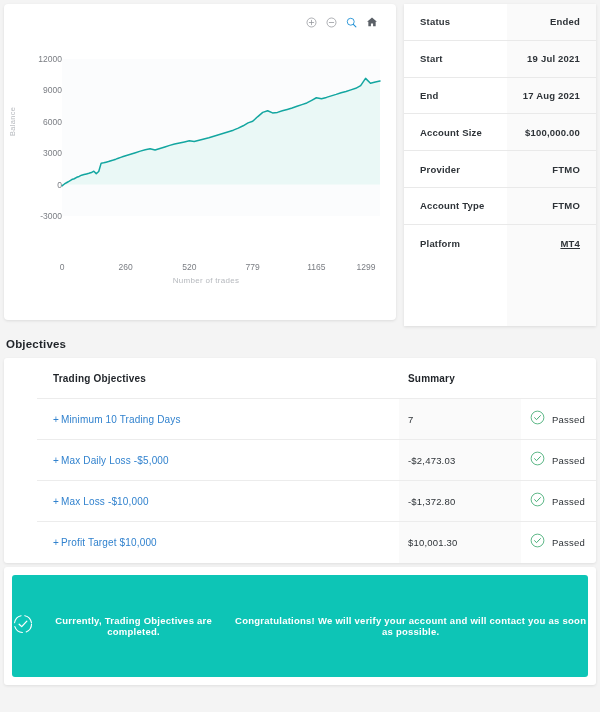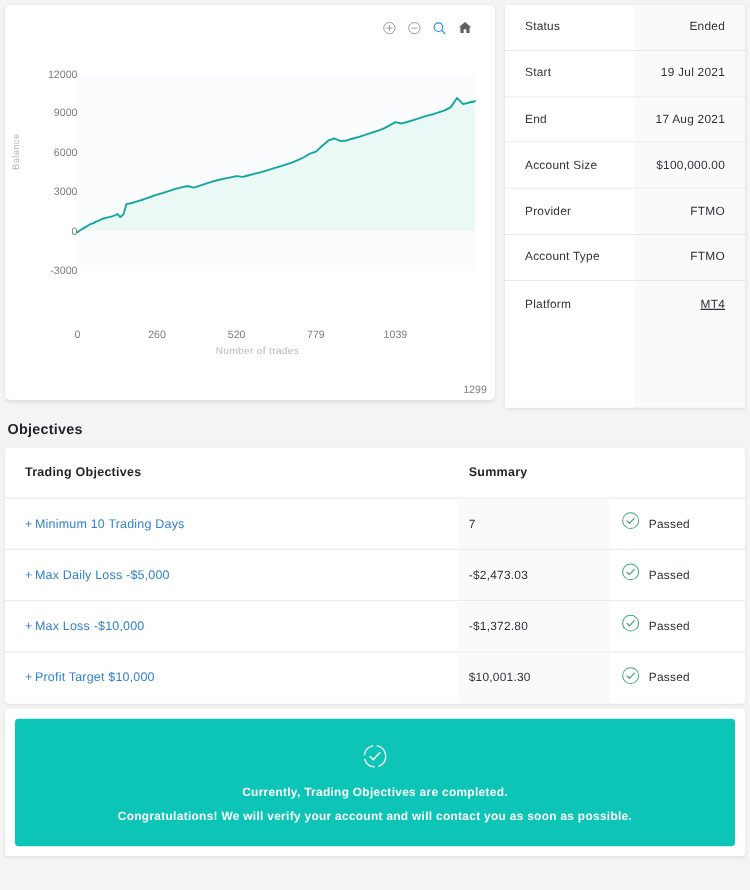--- a/index.html
+++ b/index.html
@@ -58,21 +58,21 @@
   .xlabel {
     position:absolute; left:0; right:0; top: 272px;
     text-align:center; font-size: 8px; color:#b6b9be; letter-spacing:.3px;padding-left:12px;
   }
   .ytick { position:absolute; right:0; font-size:8.5px; color:#7a7d83; text-align:right; white-space:nowrap;}
   .yticks { position:absolute; left:10px; top:0; width:48px; height:260px;}
   .xticks { position:absolute; left:58px; top:258px; width:318px; height:16px;}
   .xtick { position:absolute; font-size:8.5px; color:#7a7d83; transform:translateX(-50%); white-space:nowrap;}
 
   
-  .info-row { display:flex; height:36.8px; border-bottom:1px solid #e9e9e9; }
+  .info-row { display:flex; height:36.8px; border-bottom:1px solid #e9e9e9;font-weight:bold; }
   .info-row:last-child { border-bottom:none; }
   .info-key {
     width: 103px; background:#ffffff;
     display:flex; align-items:center; padding-left:16px;
     font-size:9.5px; color:#2e3338; letter-spacing:.2px;
   }
   .info-val {
     flex:1; background:#fafafa;
     display:flex; align-items:center; justify-content:flex-end; padding-right:16px;
     font-size:9.5px; color:#2e3338; letter-spacing:.2px;
@@ -84,20 +84,21 @@
   .obj-title {
     margin: 14px 0 8px 6px;
     font-size: 11.5px; font-weight: bold; color:#1f2328; letter-spacing:.2px;
   }
   .obj-card {
     margin: 0 4px;
     background:#fff;
     border-radius:3px;
     box-shadow: 0 1px 3px rgba(0,0,0,0.09);
     overflow:hidden;
+    padding-left:33px;
   }
   .obj-head { display:flex; height:41px; border-bottom:1px solid #ececec; }
   .obj-head .c1, .obj-row .c1 { width: 362px; padding-left:16px; display:flex; align-items:center; }
   .obj-head .c2, .obj-row .c2 { width: 122px; padding-left:9px; display:flex; align-items:center; }
   .obj-head .c3, .obj-row .c3 { flex:1; padding-left:9px; display:flex; align-items:center; }
   .obj-head .c1, .obj-head .c2, .obj-head .c3 {
     font-size:10px; font-weight:bold; color:#1f2328; letter-spacing:.2px;
   }
   .obj-row { display:flex; height:41px; border-bottom:1px solid #ececec; }
   .obj-row:last-child { border-bottom:none; }
@@ -114,21 +115,21 @@
     background: #ffffff;
     border-radius: 3px;
     box-shadow: 0 1px 3px rgba(0,0,0,0.09);
     padding: 8px;
     height: 118px;
   }
   .banner {
     background: #0dc5b6;
     border-radius: 3px;
     height: 100%;
-    display:flex; flex-direction:column; align-items:center; justify-content:center;
+    display:flex; flex-direction:row; align-items:center; justify-content:center;
     gap: 8px;
   }
   .banner-line {
     color:#ffffff; font-size:9.5px; font-weight:bold; letter-spacing:.25px; text-align:center;
   }
 </style>
 </head>
 <body>
 
 <div class="page">
@@ -176,22 +177,22 @@
         <svg id="plot" width="392" height="290" viewBox="0 0 392 290">
             <rect x="58" y="55" width="318" height="157" fill="#fbfcfd"></rect>
             <path d="M58.00 181.86 L60.45 179.97 L62.90 178.51 L65.34 177.15 L67.79 175.58 L70.24 174.74 L72.69 173.27 L75.14 172.44 L77.58 171.18 L80.03 170.55 L82.48 169.92 L84.93 169.30 L87.38 168.56 L89.82 167.20 L92.27 169.61 L94.72 167.52 L97.17 159.14 L99.62 158.83 L102.06 158.20 L104.51 157.57 L106.96 156.74 L109.41 156.00 L111.86 155.17 L114.30 154.22 L116.75 153.39 L119.20 152.55 L121.65 151.71 L126.55 150.25 L131.44 148.68 L136.34 147.11 L141.23 145.85 L146.13 144.80 L151.03 146.06 L155.92 144.49 L160.82 142.92 L165.71 141.35 L170.61 139.99 L175.51 138.94 L180.40 137.90 L185.30 136.85 L190.19 137.48 L195.09 136.22 L199.99 134.97 L204.88 133.71 L209.78 132.24 L214.67 130.78 L219.57 129.31 L224.47 127.74 L229.36 126.17 L234.26 124.08 L239.15 121.78 L244.05 118.85 L248.70 117.28 L253.84 112.57 L258.74 108.38 L263.64 106.81 L268.53 108.90 L273.43 108.38 L278.32 106.81 L283.22 105.45 L288.12 103.98 L293.01 102.31 L297.91 100.63 L302.80 98.96 L307.70 96.34 L312.35 93.73 L317.49 94.77 L322.39 93.41 L327.28 91.84 L332.18 90.38 L337.08 88.70 L341.97 87.45 L346.87 85.88 L351.76 84.31 L356.66 81.69 L361.56 74.36 L366.45 79.28 L371.35 78.03 L376.00 76.98 L376.00 180.60 L58.00 180.60 Z" fill="#eaf8f6" stroke="none"></path>
             <path d="M58.00 181.86 L60.45 179.97 L62.90 178.51 L65.34 177.15 L67.79 175.58 L70.24 174.74 L72.69 173.27 L75.14 172.44 L77.58 171.18 L80.03 170.55 L82.48 169.92 L84.93 169.30 L87.38 168.56 L89.82 167.20 L92.27 169.61 L94.72 167.52 L97.17 159.14 L99.62 158.83 L102.06 158.20 L104.51 157.57 L106.96 156.74 L109.41 156.00 L111.86 155.17 L114.30 154.22 L116.75 153.39 L119.20 152.55 L121.65 151.71 L126.55 150.25 L131.44 148.68 L136.34 147.11 L141.23 145.85 L146.13 144.80 L151.03 146.06 L155.92 144.49 L160.82 142.92 L165.71 141.35 L170.61 139.99 L175.51 138.94 L180.40 137.90 L185.30 136.85 L190.19 137.48 L195.09 136.22 L199.99 134.97 L204.88 133.71 L209.78 132.24 L214.67 130.78 L219.57 129.31 L224.47 127.74 L229.36 126.17 L234.26 124.08 L239.15 121.78 L244.05 118.85 L248.70 117.28 L253.84 112.57 L258.74 108.38 L263.64 106.81 L268.53 108.90 L273.43 108.38 L278.32 106.81 L283.22 105.45 L288.12 103.98 L293.01 102.31 L297.91 100.63 L302.80 98.96 L307.70 96.34 L312.35 93.73 L317.49 94.77 L322.39 93.41 L327.28 91.84 L332.18 90.38 L337.08 88.70 L341.97 87.45 L346.87 85.88 L351.76 84.31 L356.66 81.69 L361.56 74.36 L366.45 79.28 L371.35 78.03 L376.00 76.98 " fill="none" stroke="#13a6a0" stroke-width="1.5" stroke-linejoin="round" stroke-linecap="round"></path>
           </svg>
         <div class="xticks">
             <div class="xtick" style="left: 0px;">0</div>
             <div class="xtick" style="left: 63.649px;">260</div>
             <div class="xtick" style="left: 127.298px;">520</div>
             <div class="xtick" style="left: 190.702px;">779</div>
-            <div class="xtick" style="left: 254.351px;">1039</div>
-            <div class="xtick" style="left: 318px; margin-top: 44px;">1299</div>
+            <div class="xtick" style="left: 254.351px;">1165</div>
+            <div class="xtick" style="left: 304px;">1299</div>
           </div>
         <div class="xlabel">Number of trades</div>
       </div>
     </div>
 
     <div class="info-card">
       <div id="info-rows">
           <div class="info-row">
             <div class="info-key">Status</div>
             <div class="info-val">Ended</div>

